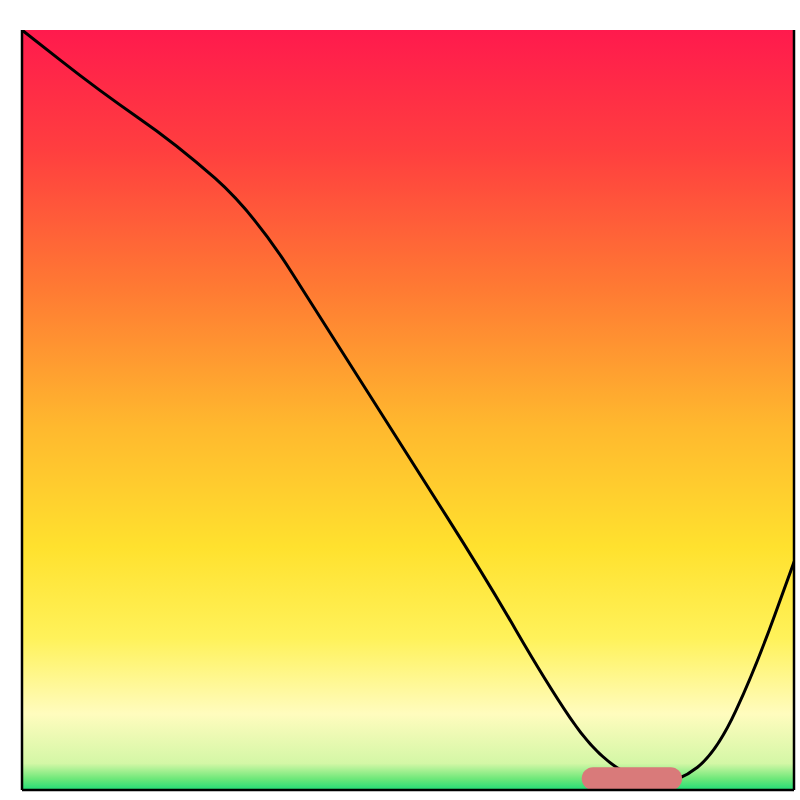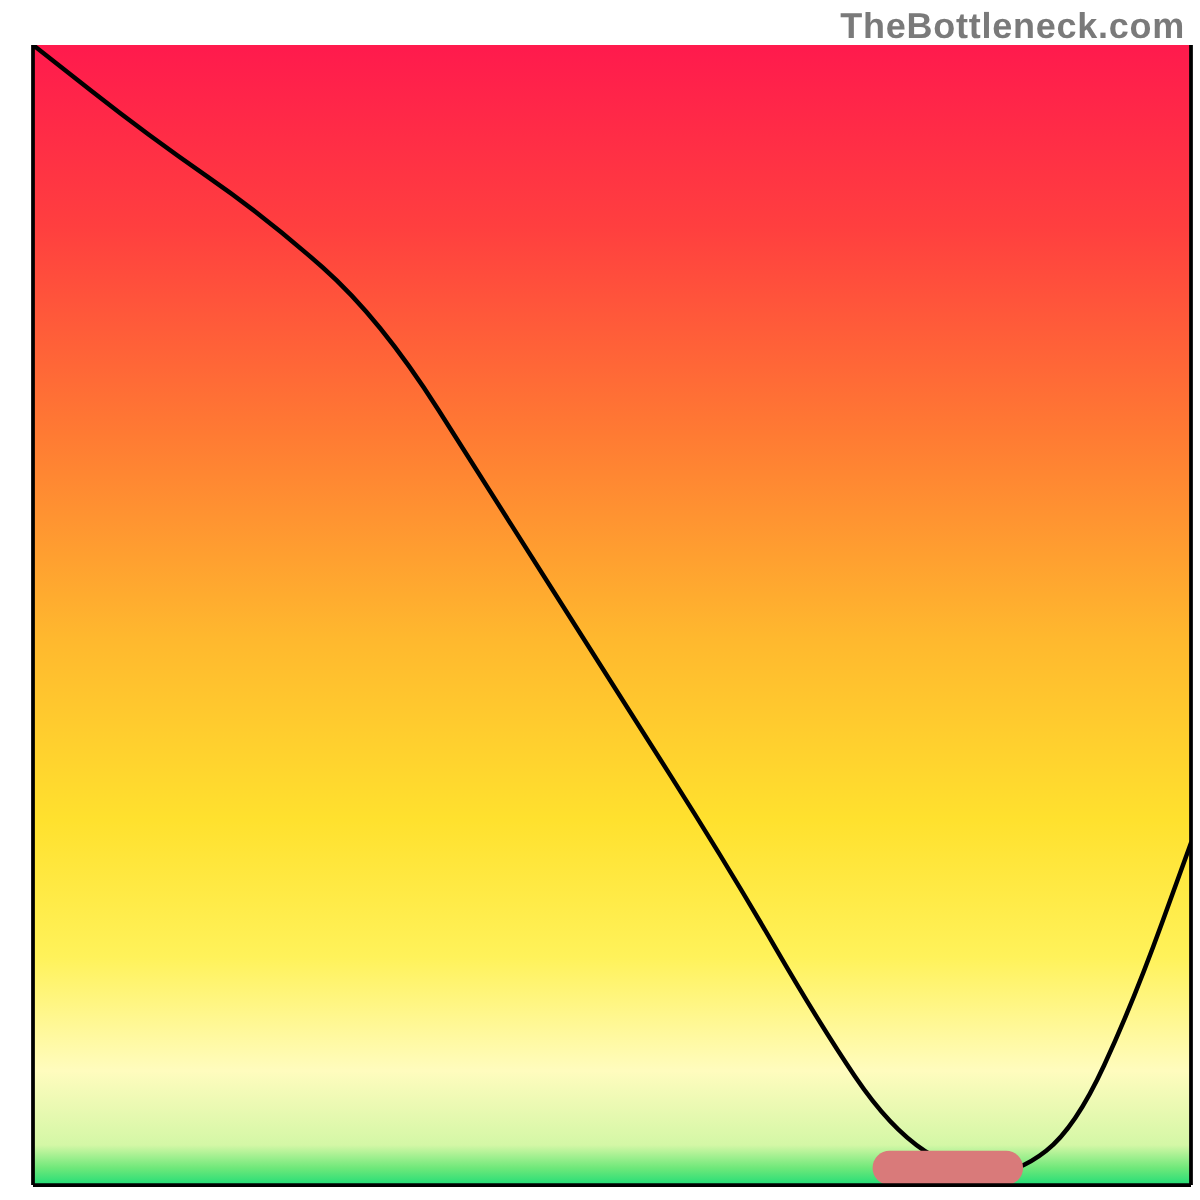--- a/index.html
+++ b/index.html
@@ -48,21 +48,20 @@
   }
   .marker {
     stroke: none;
   }
 </style>
 </head>
 <body>
 
 <div class="chart-wrap">
 
-  <div class="watermark">TheBottleneck.com</div>
 
   <svg class="plot" viewBox="0 0 800 800" preserveAspectRatio="none">
 
     <defs>
       <linearGradient id="bg-grad" x1="0" y1="0" x2="0" y2="1">
       <stop offset="0%" stop-color="#ff1a4d"></stop>
           <stop offset="16%" stop-color="#ff3f3f"></stop>
           <stop offset="34%" stop-color="#ff7a33"></stop>
           <stop offset="52%" stop-color="#ffb82e"></stop>
           <stop offset="68%" stop-color="#ffe12e"></stop>

